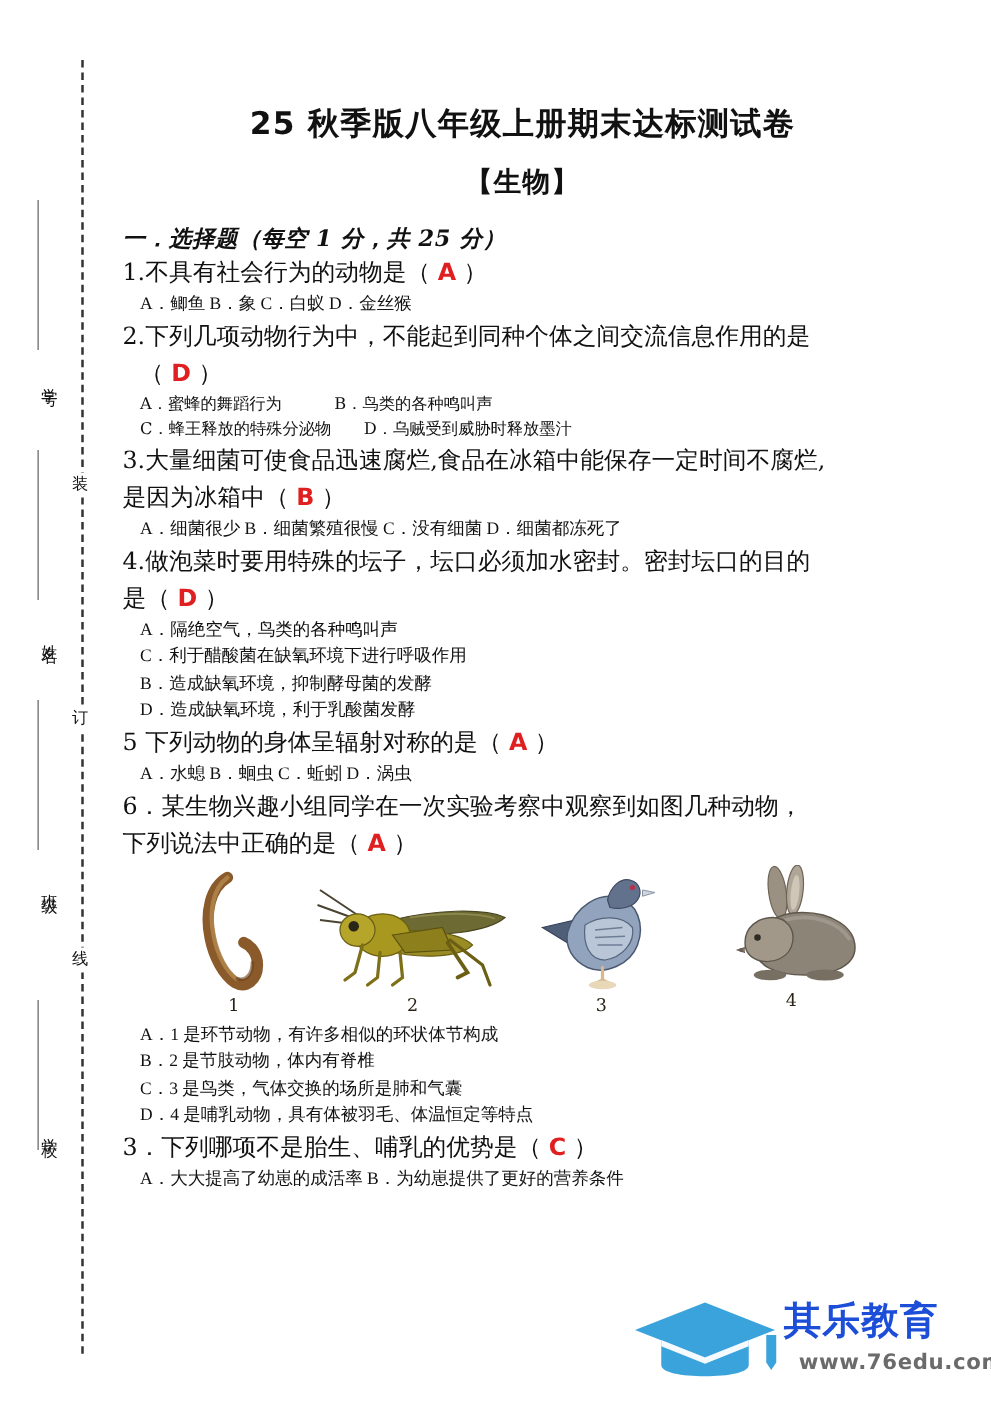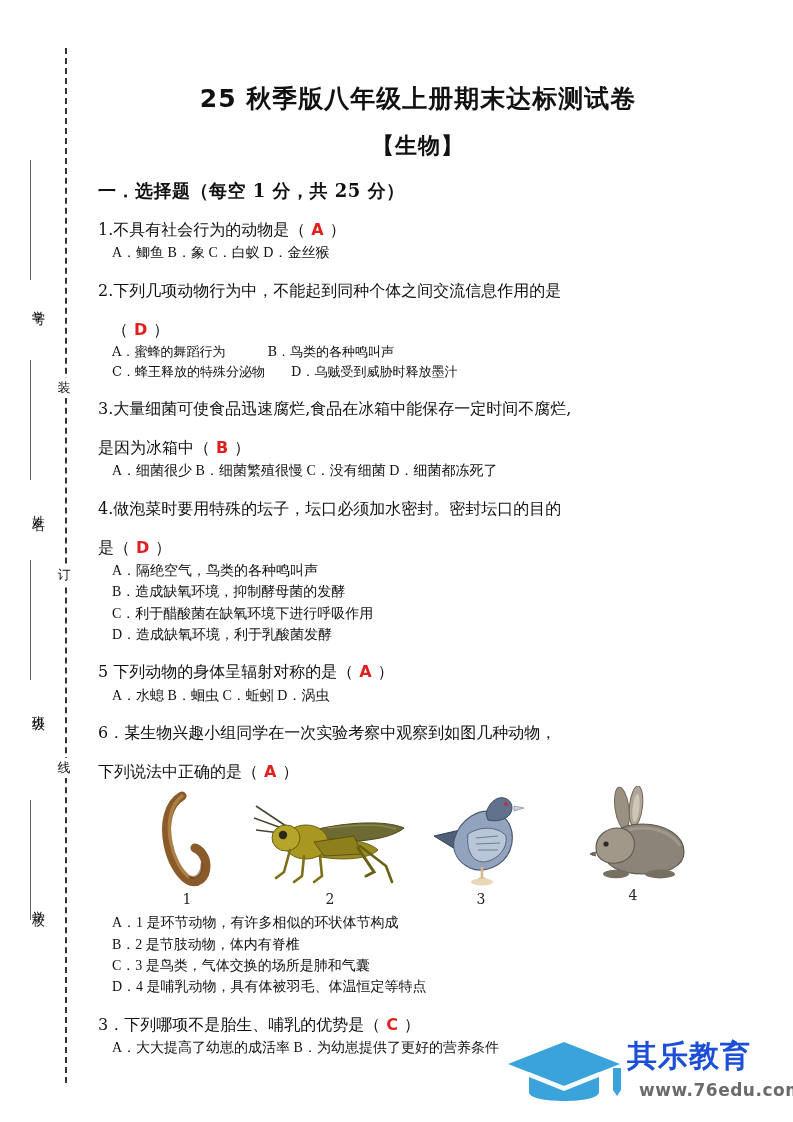--- a/index.html
+++ b/index.html
@@ -59,23 +59,23 @@
     letter-spacing:1px;
     font-family:"DejaVu Sans","Liberation Sans",sans-serif;
   }
   h2.subject{
     margin:0;padding-top:16px;
     font-size:22px;font-weight:bold;text-align:center;
     letter-spacing:1px;
   }
   .sec-head{
     margin-top:18px;
-    font-size:18px;font-weight:bold;letter-spacing:0.5px;
-  }
-  .q{margin-top:15px;font-size:16px;line-height:1.52;}
+    font-size:18px;font-weight:bold;letter-spacing:0.5px;font-style:italic;
+  }
+  .q{margin-top:1px;font-size:19px;line-height:1.52;}
   .q-stem{text-indent:0;}
   .opts-row{font-size:13px;line-height:1.52;padding-left:14px;}
   .opt-line{font-size:14px;line-height:1.52;padding-left:14px;font-family:Liberation Serif, serif;}
   .ans{color:#E02020;font-weight:bold;font-family:"DejaVu Sans","Liberation Sans",sans-serif;padding:0 6px;}
   .sp{display:inline-block;width:26px;}
   .sp-s{display:inline-block;width:14px;}
   .sp-l{display:inline-block;width:42px;}
 
   
   .figure{
@@ -151,22 +151,22 @@
     <div>
       <div class="q q-stem">3.大量细菌可使食品迅速腐烂,食品在冰箱中能保存一定时间不腐烂,</div>
       <div class="q"><span>是因为冰箱中（</span><span class="ans">B</span><span>）</span></div>
       <div class="opt-line">A．细菌很少  B．细菌繁殖很慢  C．没有细菌  D．细菌都冻死了</div>
     </div>
 
     <div>
       <div class="q q-stem">4.做泡菜时要用特殊的坛子，坛口必须加水密封。密封坛口的目的</div>
       <div class="q"><span>是（</span><span class="ans">D</span><span>）</span></div>
       <div class="opt-line">A．隔绝空气，鸟类的各种鸣叫声</div>
+      <div class="opt-line">C．利于醋酸菌在缺氧环境下进行呼吸作用</div>
       <div class="opt-line">B．造成缺氧环境，抑制酵母菌的发酵</div>
-      <div class="opt-line">C．利于醋酸菌在缺氧环境下进行呼吸作用</div>
       <div class="opt-line">D．造成缺氧环境，利于乳酸菌发酵</div>
     </div>
 
     <div>
       <div class="q q-stem"><span>5 下列动物的身体呈辐射对称的是（</span><span class="ans">A</span><span>）</span></div>
       <div class="opt-line">A．水螅         B．蛔虫       C．蚯蚓        D．涡虫</div>
     </div>
 
     <div>
       <div class="q q-stem">6．某生物兴趣小组同学在一次实验考察中观察到如图几种动物，</div>

